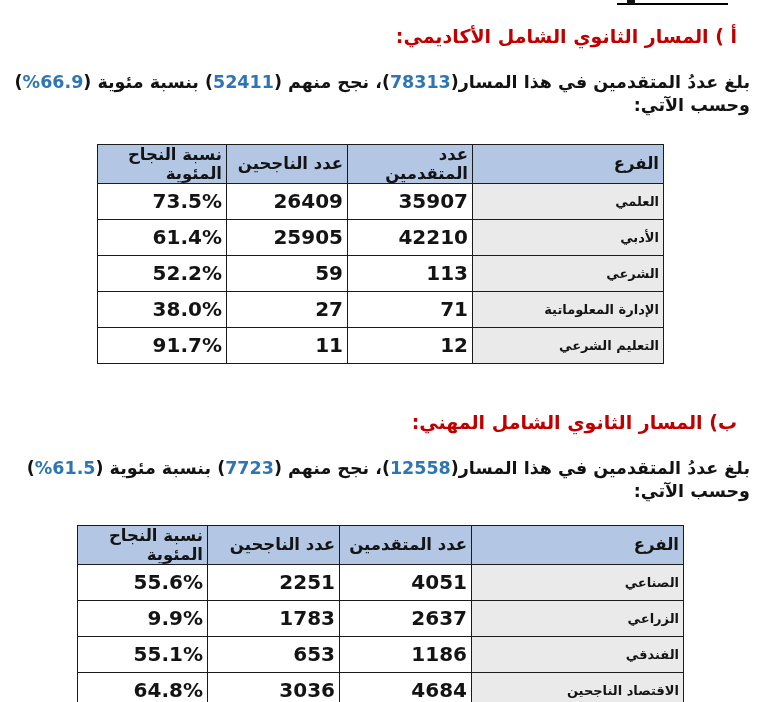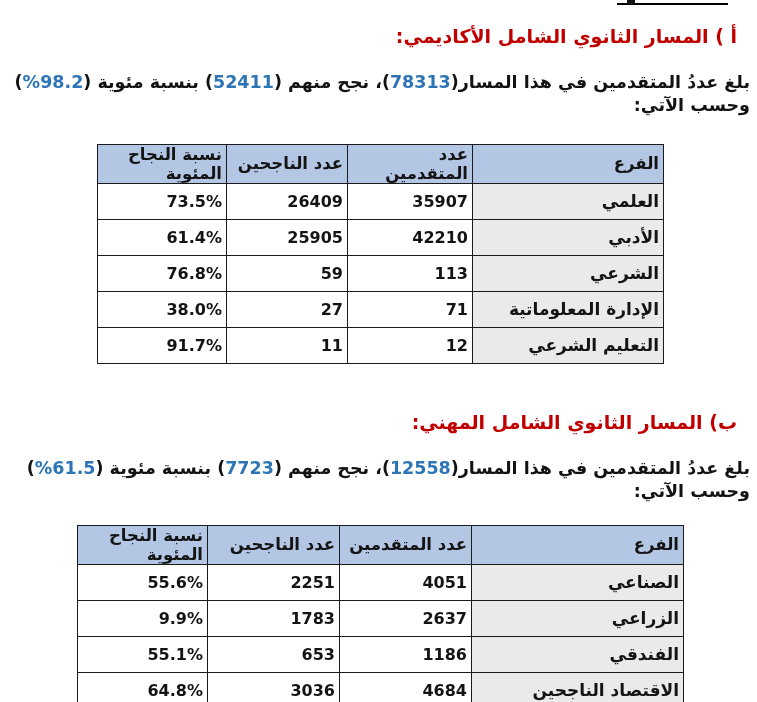--- a/index.html
+++ b/index.html
@@ -22,36 +22,36 @@
   }
   .blue{color:#2E75B6;}
   .num{direction:ltr;unicode-bidi:isolate;}
 
   table{border-collapse:collapse;background:#fff;}
   th,td{
     border:1.6px solid #1b1b1b;text-align:right;vertical-align:middle;
     font-weight:bold;padding:0 4px;
   }
   th{background:#B3C6E4;font-size:16.5px;height:33px;}
-  td{font-size:16px;height:35px;color:#141414;}
-  td.branch{background:#EBEAEA;font-size:17px;}
+  td{font-size:20px;height:35px;color:#141414;}
+  td.branch{background:#EBEAEA;font-size:13px;}
   td.numeric{direction:ltr;}
 
   #table-a{margin:26px 93px 0 0;width:566px;table-layout:fixed;}
   #table-b{margin:21px 73px 0 0;width:606px;table-layout:fixed;}
 </style>
 </head>
 <body>
 
 <div class="top-frag-line"></div>
 <div class="top-frag-blob"></div>
 
 <h2 class="sec-heading">أ ) المسار الثانوي الشامل الأكاديمي:</h2>
 
-<p class="intro"><span>بلغ عددُ المتقدمين في هذا المسار</span><span class="num"><span>(</span><span class="blue">78313</span><span>)</span></span><span>، نجح منهم </span><span class="num"><span>(</span><span class="blue">52411</span><span>)</span></span><span> بنسبة مئوية </span><span class="num"><span>(</span><span class="blue">%98.2</span><span>)</span></span><span> وحسب الآتي:</span></p>
+<p class="intro"><span>بلغ عددُ المتقدمين في هذا المسار</span><span class="num"><span>(</span><span class="blue">78313</span><span>)</span></span><span>، نجح منهم </span><span class="num"><span>(</span><span class="blue">52411</span><span>)</span></span><span> بنسبة مئوية </span><span class="num"><span>(</span><span class="blue">%66.9</span><span>)</span></span><span> وحسب الآتي:</span></p>
 
 <table id="table-a">
   <colgroup>
     <col style="width:191px">
       <col style="width:125px">
       <col style="width:121px">
       <col style="width:129px">
   </colgroup>
   <thead>
     <tr>
@@ -71,21 +71,21 @@
     <tr>
       <td class="branch">الأدبي</td>
       <td class="numeric">42210</td>
       <td class="numeric">25905</td>
       <td class="numeric">61.4%</td>
     </tr>
     <tr>
       <td class="branch">الشرعي</td>
       <td class="numeric">113</td>
       <td class="numeric">59</td>
-      <td class="numeric">76.8%</td>
+      <td class="numeric">52.2%</td>
     </tr>
     <tr>
       <td class="branch">الإدارة المعلوماتية</td>
       <td class="numeric">71</td>
       <td class="numeric">27</td>
       <td class="numeric">38.0%</td>
     </tr>
     <tr>
       <td class="branch">التعليم الشرعي</td>
       <td class="numeric">12</td>

